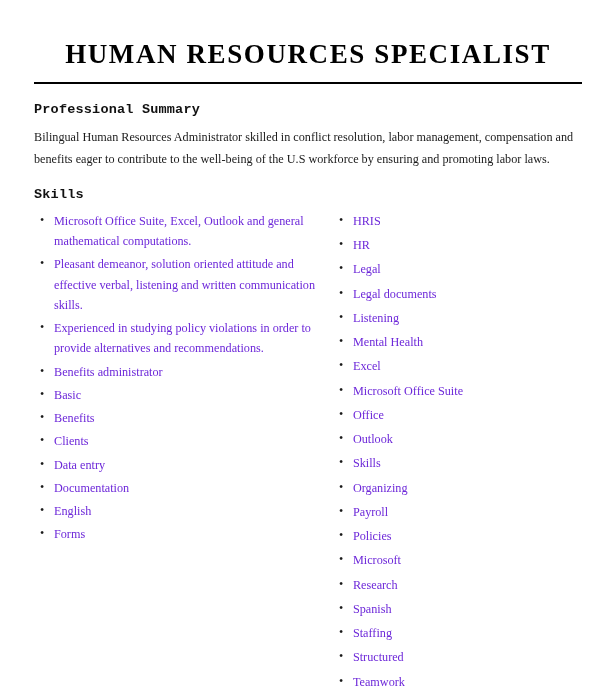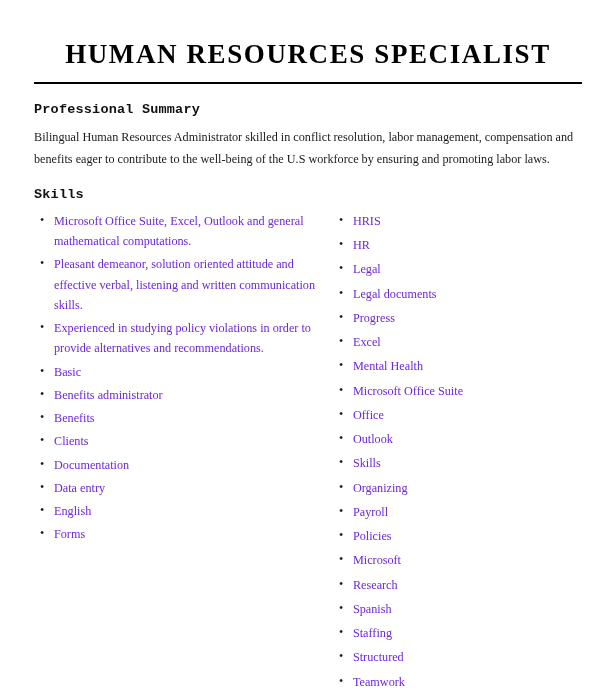--- a/index.html
+++ b/index.html
@@ -115,39 +115,39 @@
   </div>
 
   <div class="section skills-section">
     <h2 class="section-heading">Skills</h2>
     <div class="skills-columns">
       <div class="skills-col left">
         <ul class="bullets" id="skills-left">
             <li>Microsoft Office Suite, Excel, Outlook and general mathematical computations.</li>
             <li>Pleasant demeanor, solution oriented attitude and effective verbal, listening and written communication skills.</li>
             <li>Experienced in studying policy violations in order to provide alternatives and recommendations.</li>
+            <li>Benefits administrator</li>
             <li>Basic</li>
-            <li>Benefits administrator</li>
             <li>Benefits</li>
             <li>Clients</li>
+            <li>Data entry</li>
             <li>Documentation</li>
-            <li>Data entry</li>
             <li>English</li>
             <li>Forms</li>
           </ul>
       </div>
       <div class="skills-col right">
         <ul class="bullets" id="skills-right">
             <li>HRIS</li>
             <li>HR</li>
             <li>Legal</li>
             <li>Legal documents</li>
-            <li>Progress</li>
+            <li>Listening</li>
+            <li>Mental Health</li>
             <li>Excel</li>
-            <li>Mental Health</li>
             <li>Microsoft Office Suite</li>
             <li>Office</li>
             <li>Outlook</li>
             <li>Skills</li>
             <li>Organizing</li>
             <li>Payroll</li>
             <li>Policies</li>
             <li>Microsoft</li>
             <li>Research</li>
             <li>Spanish</li>

